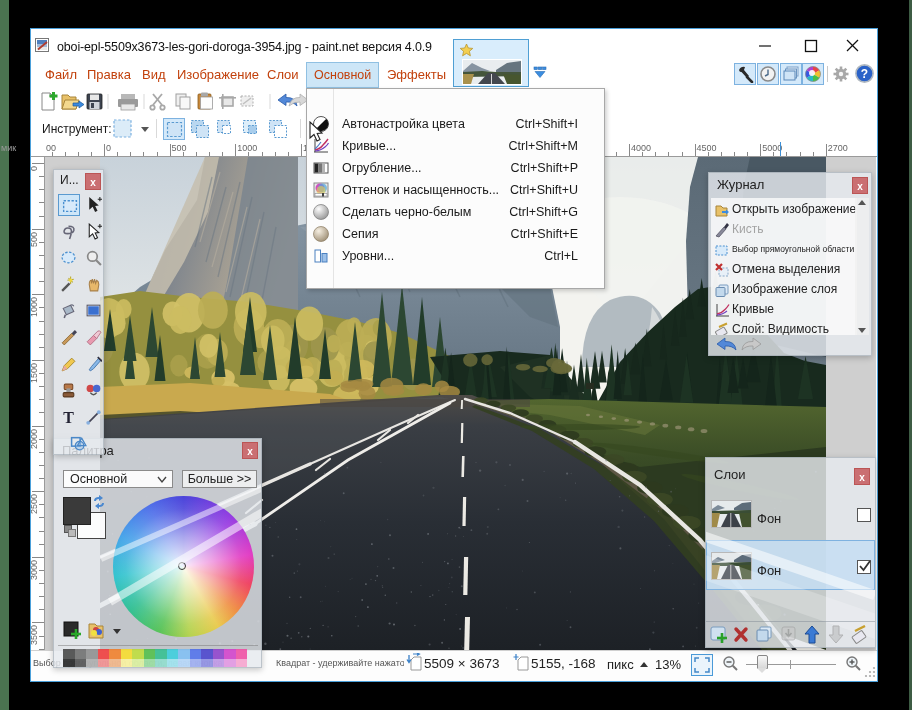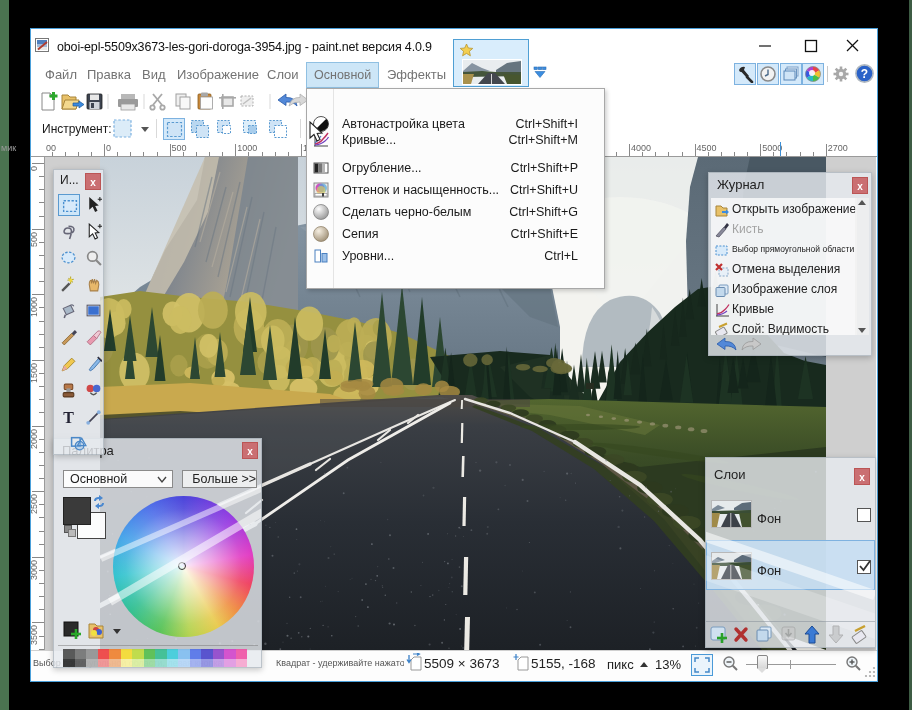--- a/index.html
+++ b/index.html
@@ -2,21 +2,21 @@
 <html><head><meta charset="utf-8">
 <style>
 html,body{margin:0;padding:0;width:912px;height:710px;background:#000;overflow:hidden;
 font-family:"Liberation Sans",sans-serif;}
 *{box-sizing:border-box;}
 .abs{position:absolute;}
 #greenL{left:0;top:0;width:9px;height:710px;background:#4a7350;}
 #greenR{left:909px;top:0;width:3px;height:710px;background:#3d5c44;}
 #win{left:30px;top:28px;width:848px;height:654px;background:#fff;border:1px solid #4ba0da;}
 
-.mi{position:absolute;top:63px;height:24px;line-height:24px;font-size:13px;color:#737373;padding:0 9px;}
+.mi{position:absolute;top:63px;height:24px;line-height:24px;font-size:13px;color:#c2410c;padding:0 9px;}
 .mihl{background:#cde6f7;border:1px solid #90c0e2;}
 
 .tbsep{position:absolute;width:1px;background:#d9d9d9;}
 
 #hruler{left:31px;top:142px;width:846px;height:15px;background:#fff;border-bottom:1px solid #9a9a9a;overflow:hidden;}
 #vruler{left:31px;top:157px;width:14px;height:493px;background:#fff;border-right:1px solid #9a9a9a;overflow:hidden;}
 .rnum{position:absolute;font-size:9px;color:#666;}
 .htick{position:absolute;width:1px;background:#888;}
 .vtick{position:absolute;height:1px;background:#888;}
 #canvasbg{left:45px;top:157px;width:831px;height:493px;background:#cfcfcf;}
@@ -1134,21 +1134,21 @@
 
 
 <div class="fwin" style="left:53px;top:438px;width:209px;height:230px;z-index:40;overflow:hidden">
  <div class="ftitle" style="font-size:13px">Палитра</div>
  <div class="fclose" style="right:3px;top:3px">x</div>
  <div style="position:absolute;left:9px;top:31px;width:110px;height:18px;background:rgba(255,255,255,0.9);border:1px solid #8a8a8a;font-size:12.5px;color:#222;line-height:17px;padding-left:6px">Основной
    <svg style="position:absolute;right:5px;top:5px" width="10" height="8" viewBox="0 0 10 8">
         <path d="M1 1 L5 6 L9 1" stroke="#444" stroke-width="1.4" fill="none"></path>
       </svg>
  </div>
- <div style="position:absolute;left:128px;top:31px;width:75px;height:18px;background:rgba(250,250,250,0.75);border:1px solid #8a8a8a;font-size:12.5px;color:#222;line-height:17px;text-align:right">Больше &gt;&gt;</div>
+ <div style="position:absolute;left:128px;top:31px;width:75px;height:18px;background:rgba(250,250,250,0.75);border:1px solid #8a8a8a;font-size:12.5px;color:#222;line-height:17px;text-align:center">Больше &gt;&gt;</div>
  <div style="position:absolute;left:23px;top:73px;width:29px;height:27px;background:rgba(255,255,255,0.9);border:1px solid #444"></div>
  <div style="position:absolute;left:9px;top:58px;width:28px;height:28px;background:#3a3a3a;border:1px solid #222"></div>
  <svg style="position:absolute;left:38px;top:56px" width="14" height="14" viewBox="0 0 14 14">
       <path d="M2 6 Q2 2 7 2 L7 0 L11 3 L7 6 L7 4 Q4 4 4 6 Z" fill="#4a88d0"></path>
       <path d="M12 8 Q12 12 7 12 L7 14 L3 11 L7 8 L7 10 Q10 10 10 8 Z" fill="#4a88d0"></path>
     </svg>
  <div style="position:absolute;left:10px;top:86px;width:8px;height:8px;background:#888;border:1px solid #555"></div>
  <div style="position:absolute;left:14px;top:90px;width:8px;height:8px;background:#bbb;border:1px solid #777"></div>
  <div id="wheel" style="position:absolute;left:59px;top:57px;width:141px;height:141px;border-radius:50%;background:conic-gradient(from 0deg,#4038d8,#9030e0 45deg,#e030c0 80deg,#ee3858 105deg,#ee8838 130deg,#e8c845 150deg,#b0d045 175deg,#50c050 200deg,#28bc8c 230deg,#28c0cc 262deg,#3ca0e8 295deg,#4668e8 330deg,#4038d8)"></div>
  <div style="position:absolute;left:59px;top:57px;width:141px;height:141px;border-radius:50%;background:radial-gradient(circle at 50% 50%,rgba(255,255,255,0.92) 0%,rgba(255,255,255,0.55) 30%,rgba(255,255,255,0.15) 58%,rgba(255,255,255,0) 78%)"></div>
@@ -1208,21 +1208,21 @@
 <div class="abs" id="dmenu" style="z-index:50">
     <div style="position:absolute;left:26px;top:0;width:1px;height:199px;background:#e4e4e4"></div>
 <div class="dmrow" style="top:24px">
  <svg class="dmicon" viewBox="0 0 18 18">
         <circle cx="9" cy="9" r="7.5" fill="#fff" stroke="#555"></circle>
         <path d="M3.7 14.3 A7.5 7.5 0 0 0 14.3 3.7 Z" fill="#111"></path>
       </svg>
  <div class="dmlabel">Автонастройка цвета</div>
       <div class="dmkey">Ctrl+Shift+I</div>
 </div>
-<div class="dmrow" style="top:40px">
+<div class="dmrow" style="top:46px">
  <svg class="dmicon" viewBox="0 0 18 18">
         <line x1="3" y1="2" x2="3" y2="15" stroke="#444"></line>
         <line x1="2" y1="15" x2="16" y2="15" stroke="#444"></line>
         <path d="M3 13 Q8 12 11 8 Q14 5 16 2" stroke="#c03060" stroke-width="1.4" fill="none"></path>
         <path d="M3 14 Q9 13.5 13 10 Q15.5 8 16.5 6" stroke="#7040c0" stroke-width="1.2" fill="none"></path>
         <path d="M3 12 Q7 8 9 5" stroke="#4a78c8" stroke-width="1.1" fill="none"></path>
       </svg>
  <div class="dmlabel">Кривые...</div>
       <div class="dmkey">Ctrl+Shift+M</div>
 </div>

